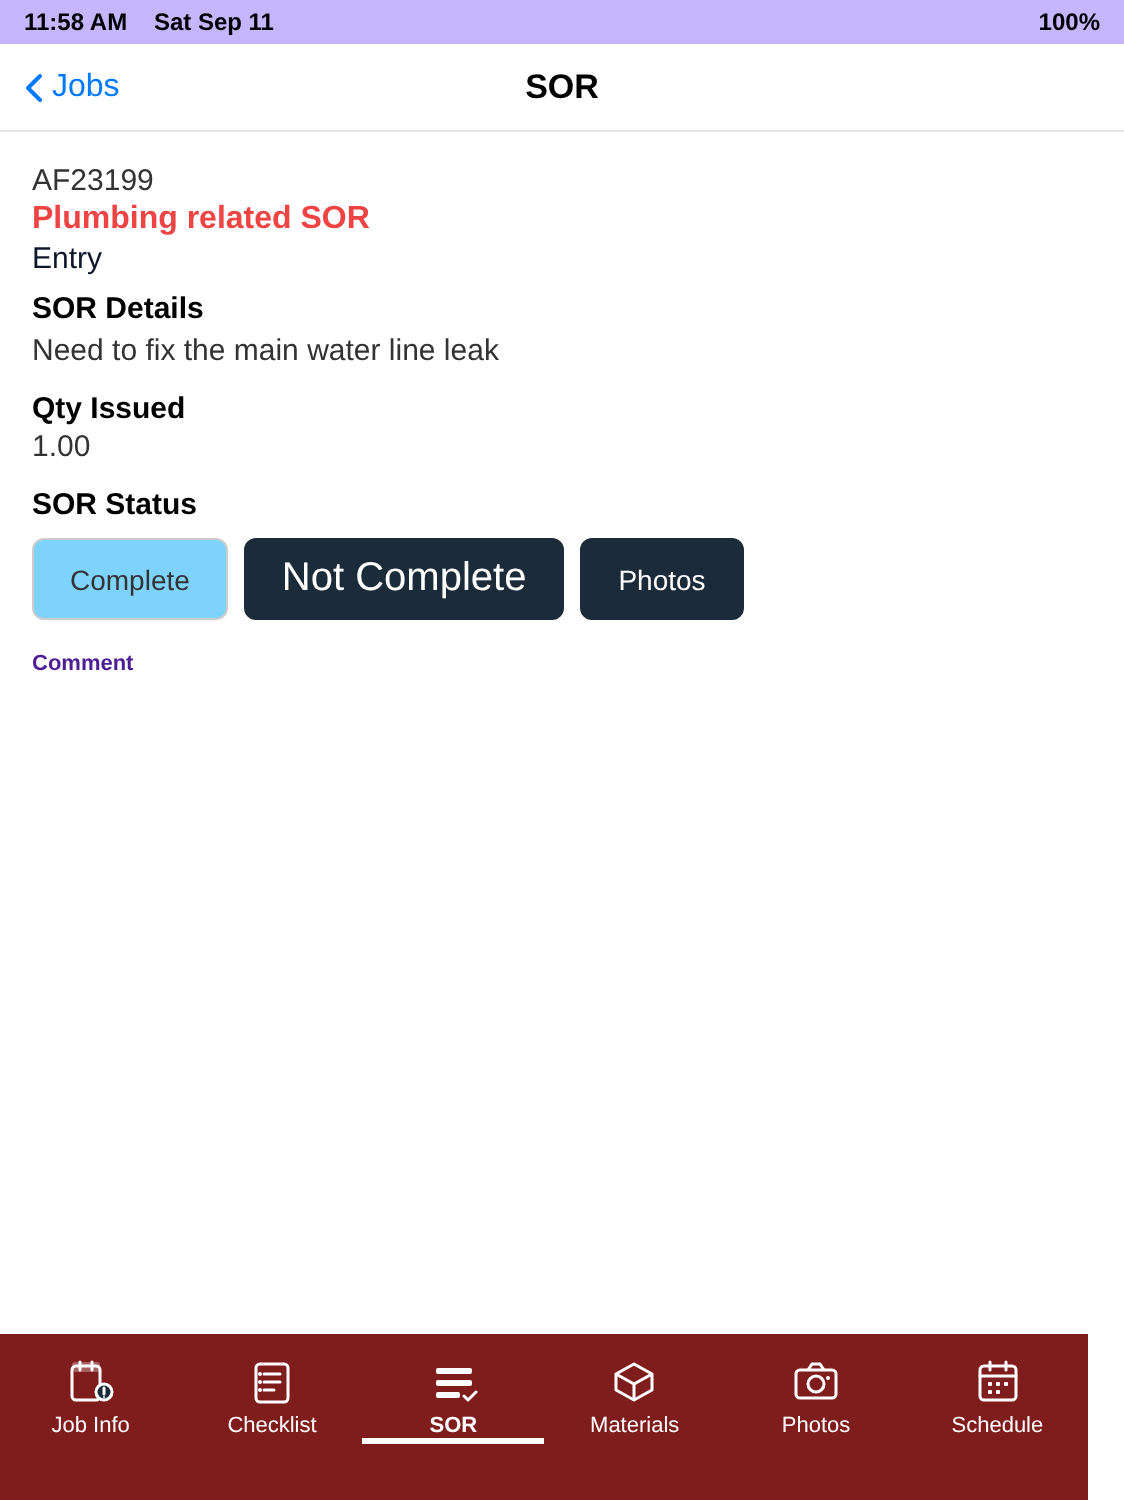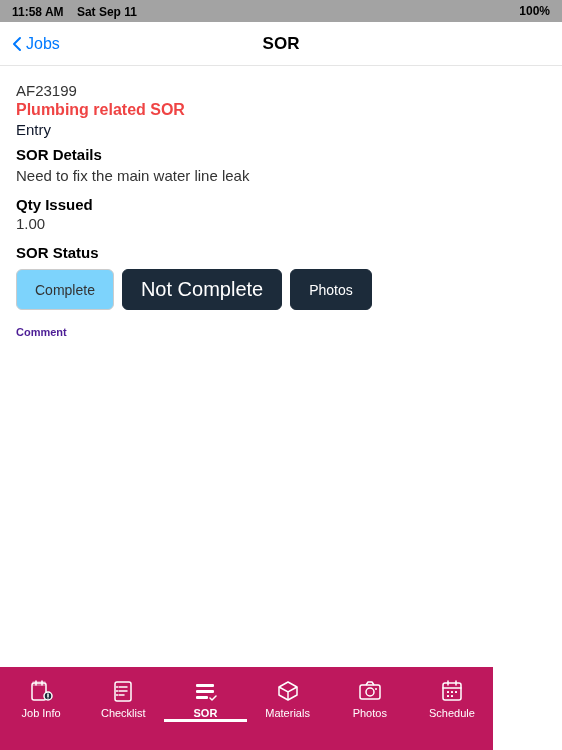--- a/index.html
+++ b/index.html
@@ -11,21 +11,21 @@
       overflow: hidden;
       position: relative;
     }
 
     
     .status-bar {
       display: flex;
       justify-content: space-between;
       align-items: center;
       padding: 4px 12px;
-      background: #a3a3a3;
+      background: #c4b5fd;
       height: 22px;
     }
     .status-time {
       font-size: 12px;
       font-weight: 600;
       color: #000;
     }
     .status-right {
       display: flex;
       align-items: center;
@@ -157,23 +157,23 @@
       font-weight: 700;
       color: #4c1d95;
       margin-bottom: 4px;
     }
 
     
     .tab-bar {
       position: absolute;
       bottom: 0;
       left: 0;
-      width: 493px;
+      width: 544px;
       height: 83px;
-      background: #be185d;
+      background: #7f1d1d;
       display: flex;
       align-items: flex-start;
       padding-top: 10px;
     }
     .tab-item {
       flex: 1;
       display: flex;
       flex-direction: column;
       align-items: center;
       gap: 4px;

